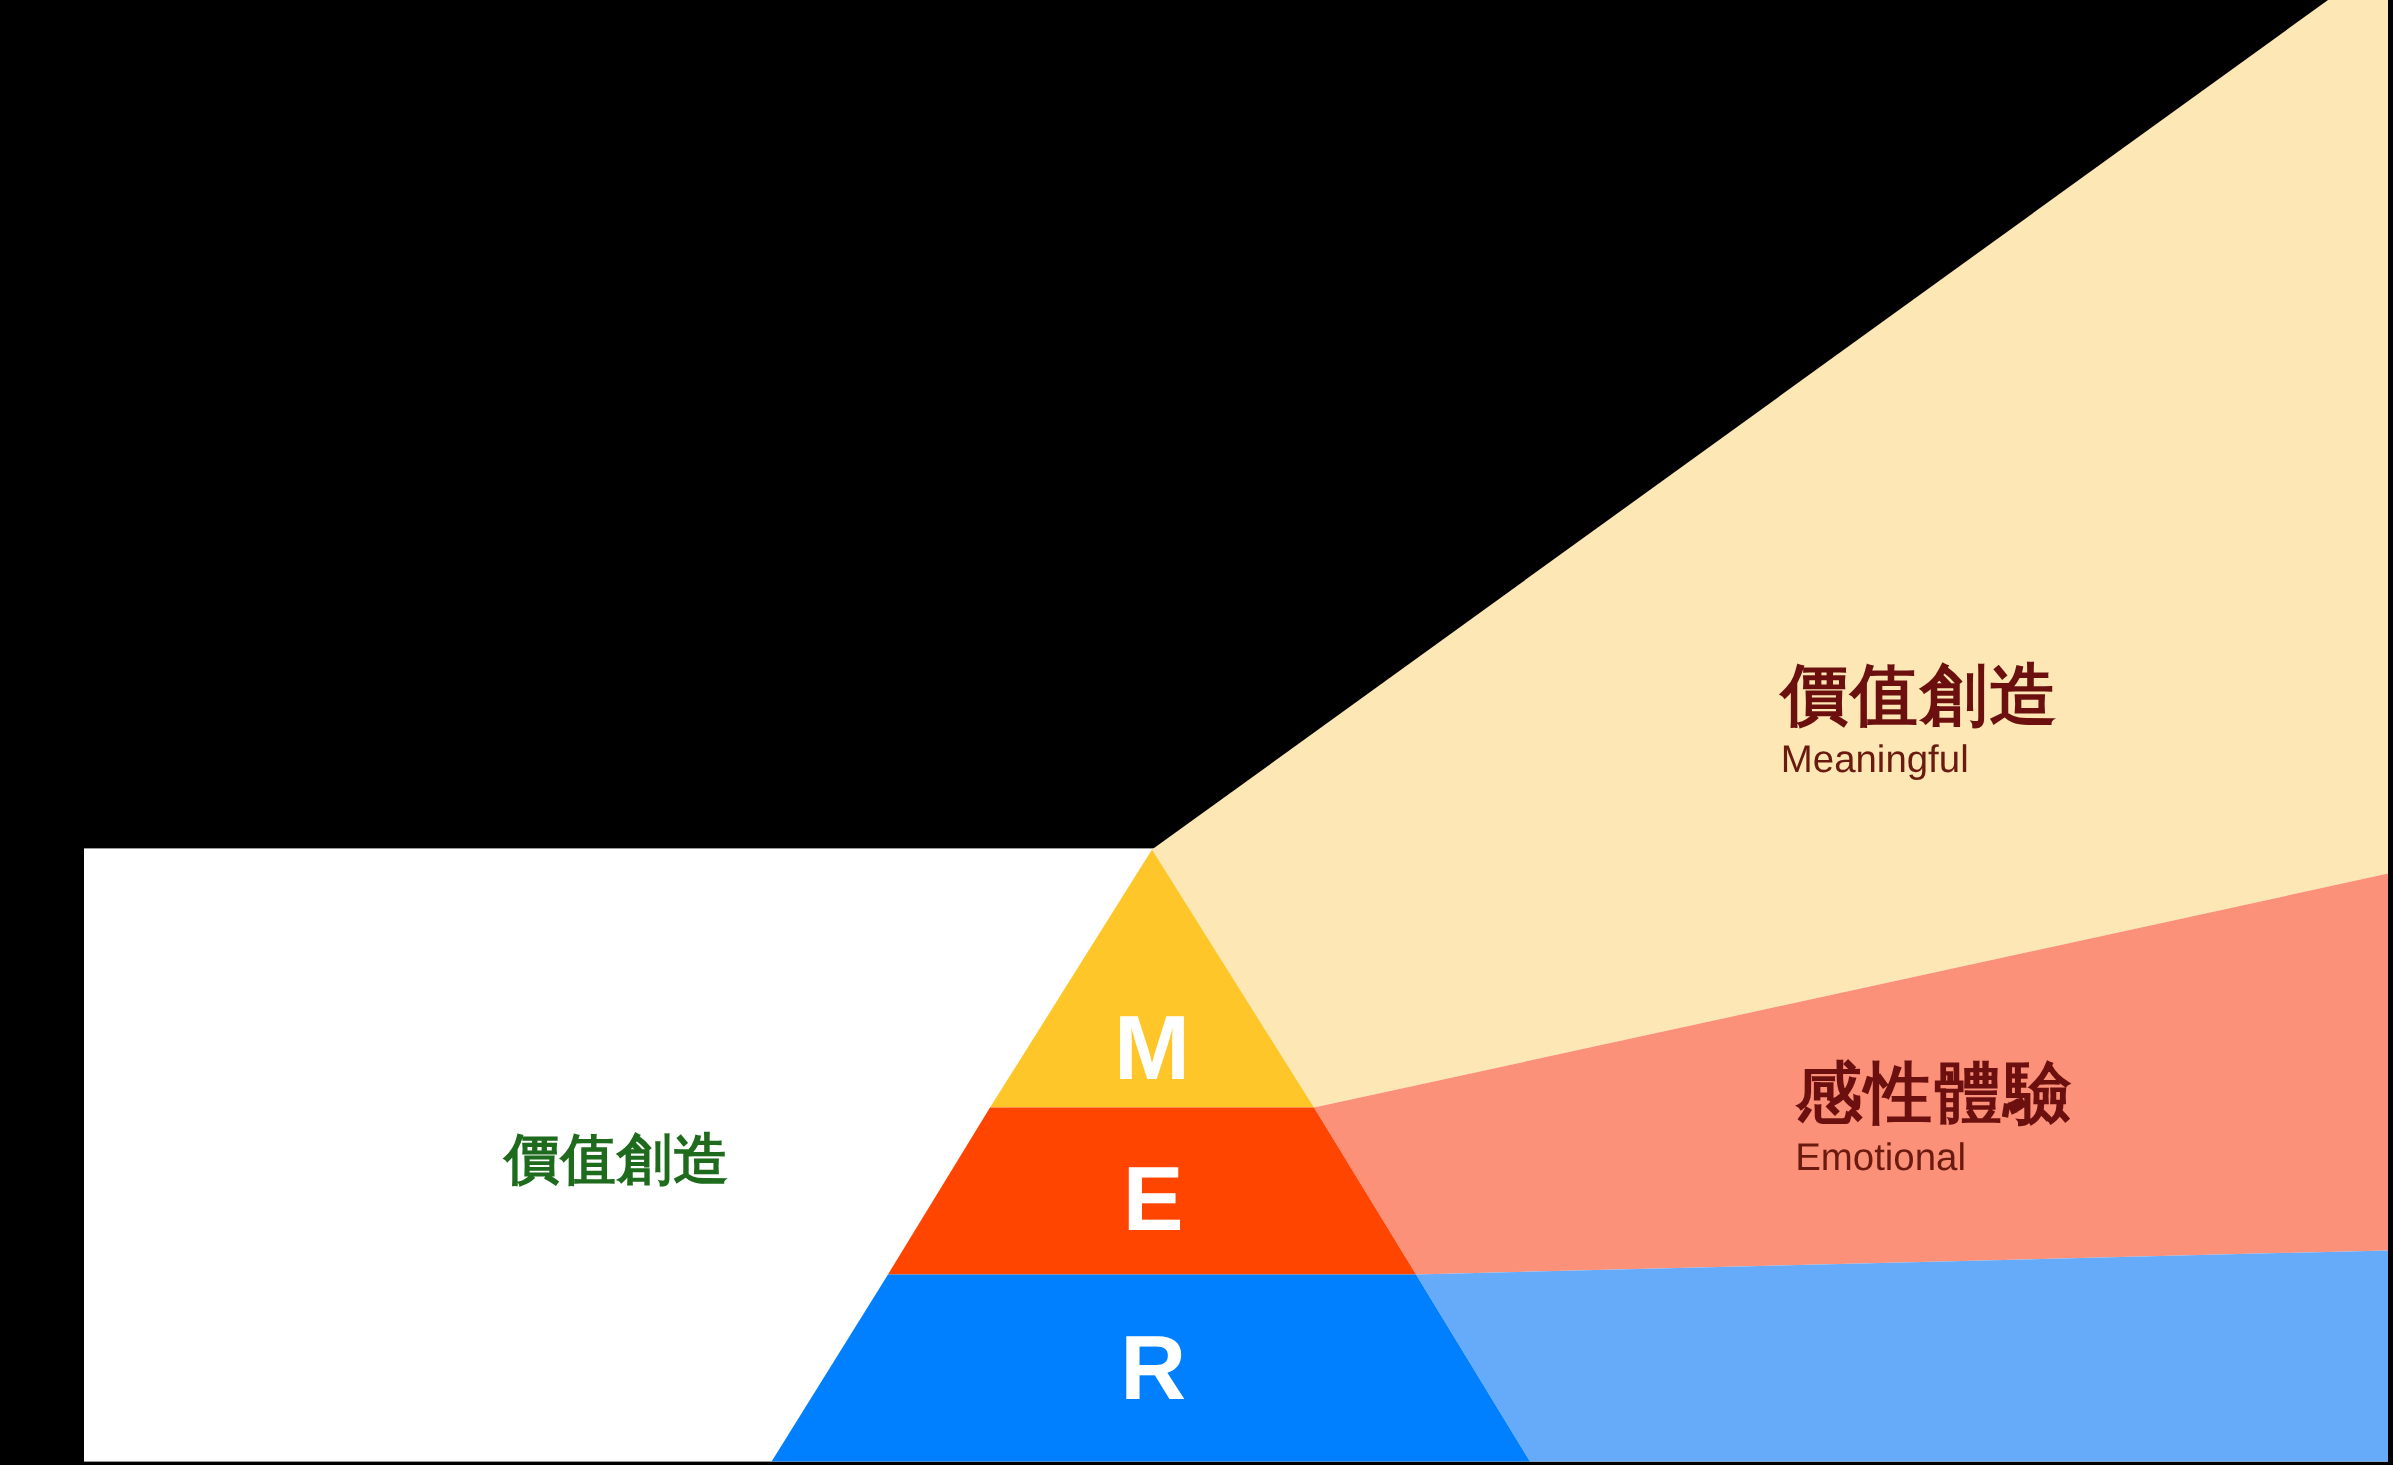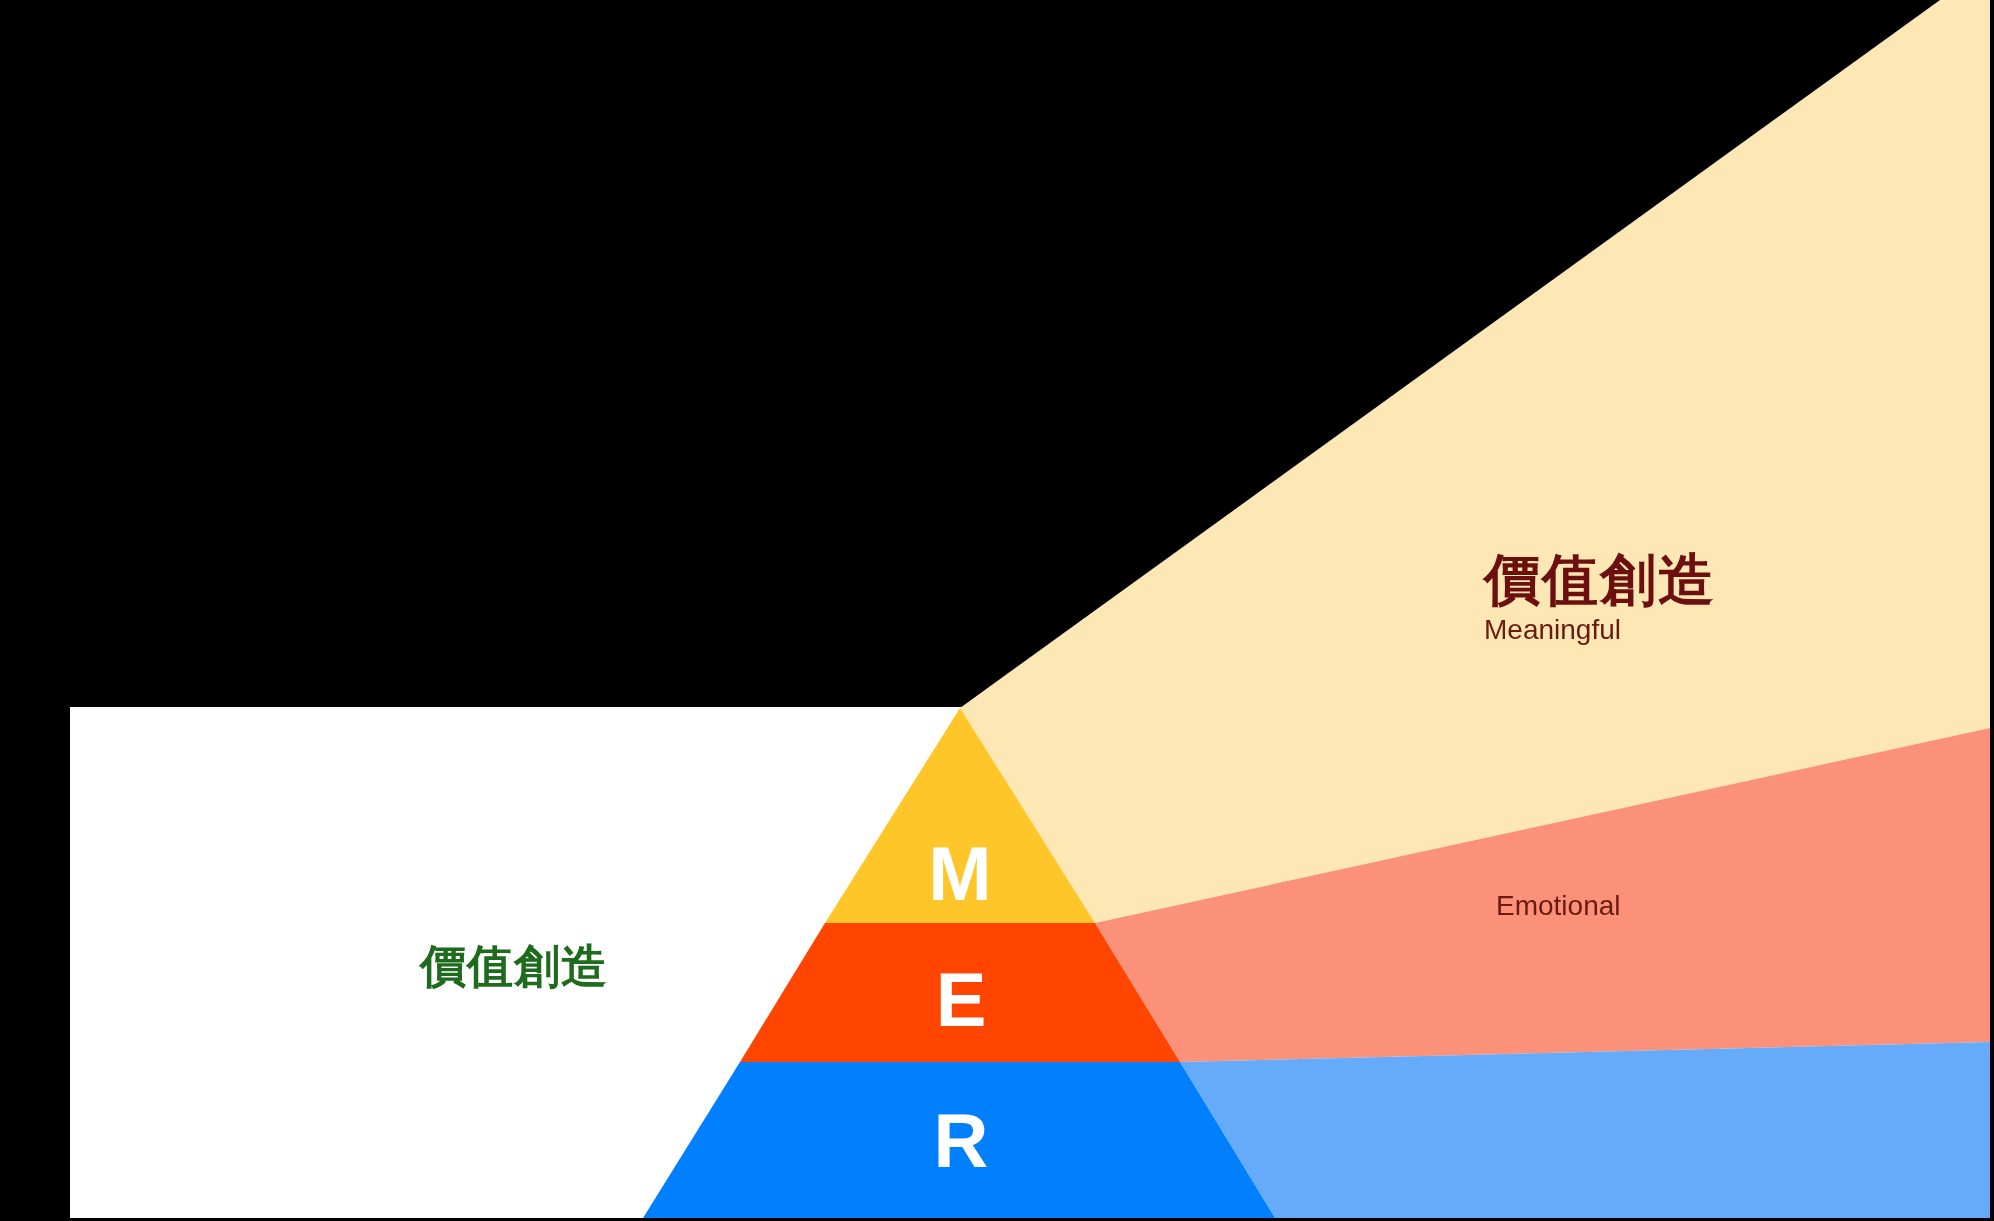--- a/index.html
+++ b/index.html
@@ -3,21 +3,21 @@
 <meta charset="utf-8">
 <style>
   html, body { margin:0; padding:0; }
   body { width:1994px; height:1221px; background:#000; position:relative; overflow:hidden; font-family:"DejaVu Sans", sans-serif; }
   .white-panel { position:absolute; left:70px; top:707px; width:1920px; height:511px; background:#fff; }
   svg.diagram { position:absolute; left:0; top:0; width:1994px; height:1221px; }
   .label { position:absolute; white-space:nowrap; }
   .left-label { left:420px; top:936px; font-size:46px; font-weight:bold; color:#1e6b1e; letter-spacing:1px; }
   .letter { position:absolute; color:#fff; font-weight:bold; font-family:"Liberation Sans", sans-serif; font-size:76px; width:100px; text-align:center; line-height:1; }
   .zh { font-size:56px; font-weight:bold; color:#6b0f0f; line-height:1; letter-spacing:2px; }
-  .en { font-family:"Liberation Sans", sans-serif; font-size:28px; line-height:1; margin-top:8px; }
+  .en { font-family:"Liberation Sans", sans-serif; font-size:32px; line-height:1; margin-top:8px; }
   .en-m { color:#6b1a0f; }
   .en-e { color:#6b1a0f; }
   .en-r { color:#3a1a2a; }
 </style>
 </head>
 <body>
 
 <div class="white-panel"></div>
 
 <svg class="diagram" viewBox="0 0 1994 1221" xmlns="http://www.w3.org/2000/svg">
@@ -36,17 +36,18 @@
 <div class="letter" style="left:910px; top:836px;">M</div>
 <div class="letter" style="left:911px; top:962px;">E</div>
 <div class="letter" style="left:911px; top:1103px;">R</div>
 
 <div class="label" style="left:1484px; top:552px;">
   <div class="zh">價值創造</div>
   <div class="en en-m">Meaningful</div>
 </div>
 
 <div class="label" style="left:1496px; top:884px;">
+  <div class="zh">感性體驗</div>
   <div class="en en-e">Emotional</div>
 </div>
 
 <div class="label" style="left:1498px; top:1088px;">
 </div>
 
 </body></html>

